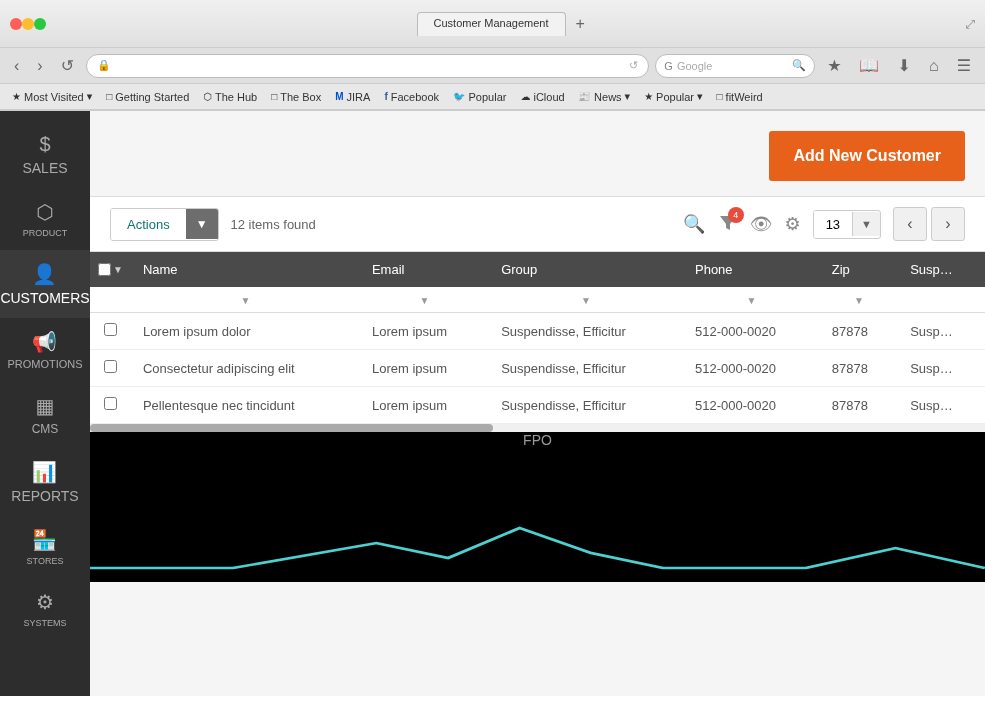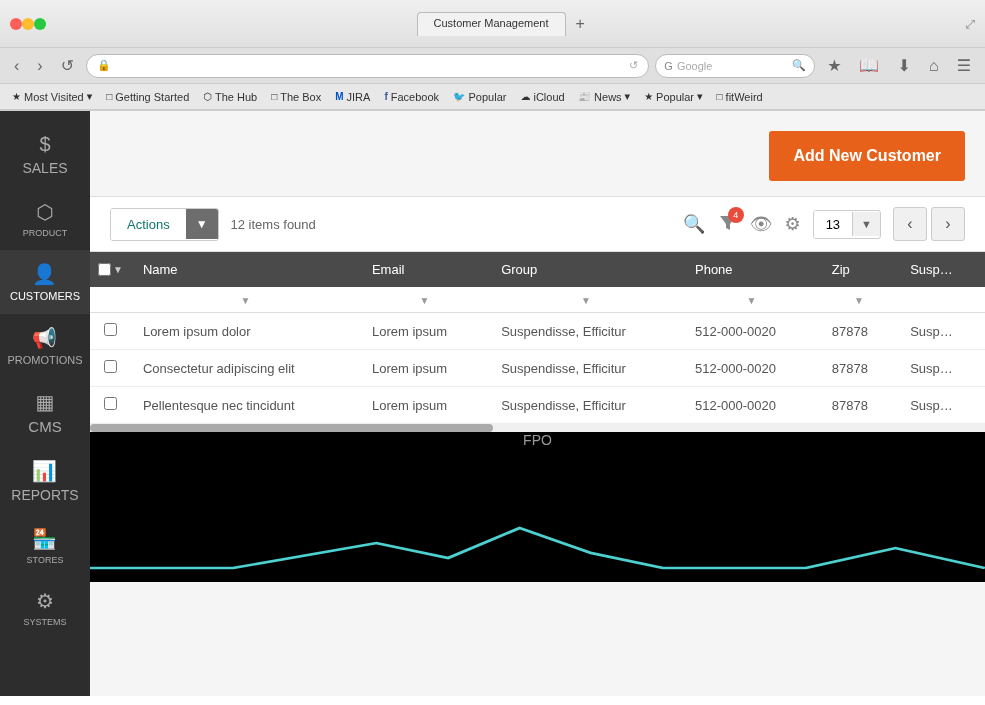--- a/index.html
+++ b/index.html
@@ -453,29 +453,29 @@
     <div class="sidebar-item">
       <span class="sidebar-icon">$</span>
       <span style="font-size:14px;">SALES</span>
     </div>
     <div class="sidebar-item">
       <span class="sidebar-icon">⬡</span>
       <span style="font-size:9px;">PRODUCT</span>
     </div>
     <div class="sidebar-item active">
       <span class="sidebar-icon">👤</span>
-      <span style="font-size:11px;">CUSTOMERS</span>
+      <span style="font-size:14px;">CUSTOMERS</span>
     </div>
     <div class="sidebar-item">
       <span class="sidebar-icon">📢</span>
       <span style="font-size:11px;">PROMOTIONS</span>
     </div>
     <div class="sidebar-item">
       <span class="sidebar-icon">▦</span>
-      <span style="font-size:15px;">CMS</span>
+      <span style="font-size:12px;">CMS</span>
     </div>
     <div class="sidebar-item">
       <span class="sidebar-icon">📊</span>
       <span style="font-size:14px;">REPORTS</span>
     </div>
     <div class="sidebar-item">
       <span class="sidebar-icon">🏪</span>
       <span style="font-size:9px;">STORES</span>
     </div>
     <div class="sidebar-item">

